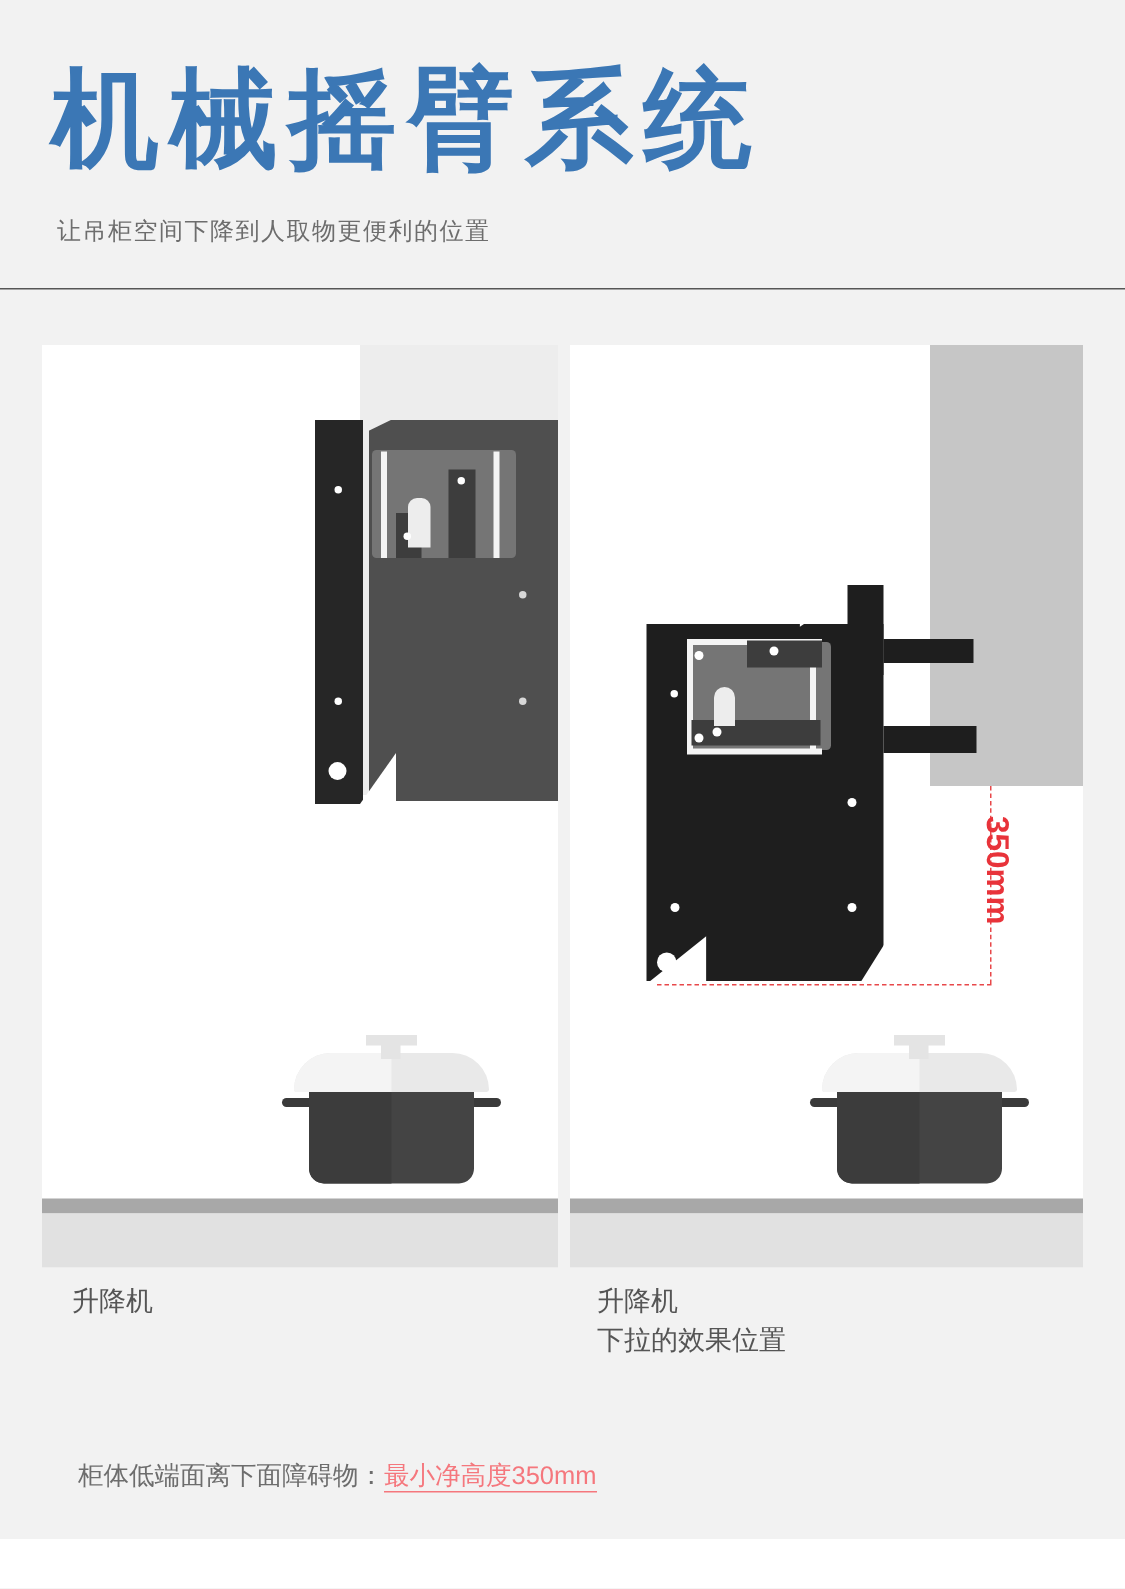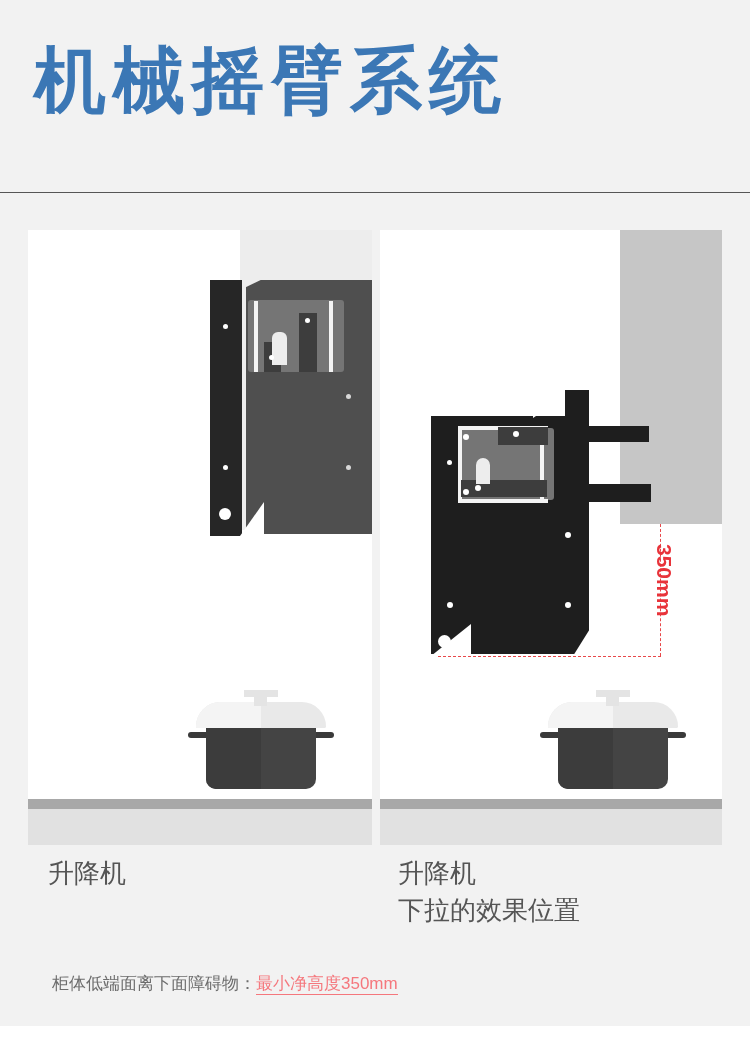--- a/index.html
+++ b/index.html
@@ -207,21 +207,21 @@
     font-weight: bold;
     letter-spacing: 0px;
     transform: rotate(90deg);
     transform-origin: left top;
     white-space: nowrap;
   }
 
   
   .caption {
     position: absolute;
-    font-size: 26px;
+    font-size: 18px;
     color: #555555;
     line-height: 1.42;
     white-space: nowrap;
   }
   #caption-left  { left: 48px;  top: 855px; }
   #caption-right { left: 398px; top: 855px; }
 
   #footnote {
     position: absolute;
     left: 28px;
@@ -244,20 +244,21 @@
     width: 750px;
     height: 33px;
     background: #ffffff;
   }
 </style>
 </head>
 <body>
 
 <div id="header">
   <div id="page-title">机械摇臂系统</div>
+  <div id="page-subtitle">让吊柜空间下降到人取物更便利的位置</div>
   <div id="header-divider"></div>
 </div>
 
 <div id="panels">
 
   <div class="panel" id="panel-left">
 
     <div class="cabinet-block" style="left:212px; top:0px; width:132px; height:300px;"></div>
 
     <div class="mech" style="left:178px; top:28px; width:166px; height:290px;">

